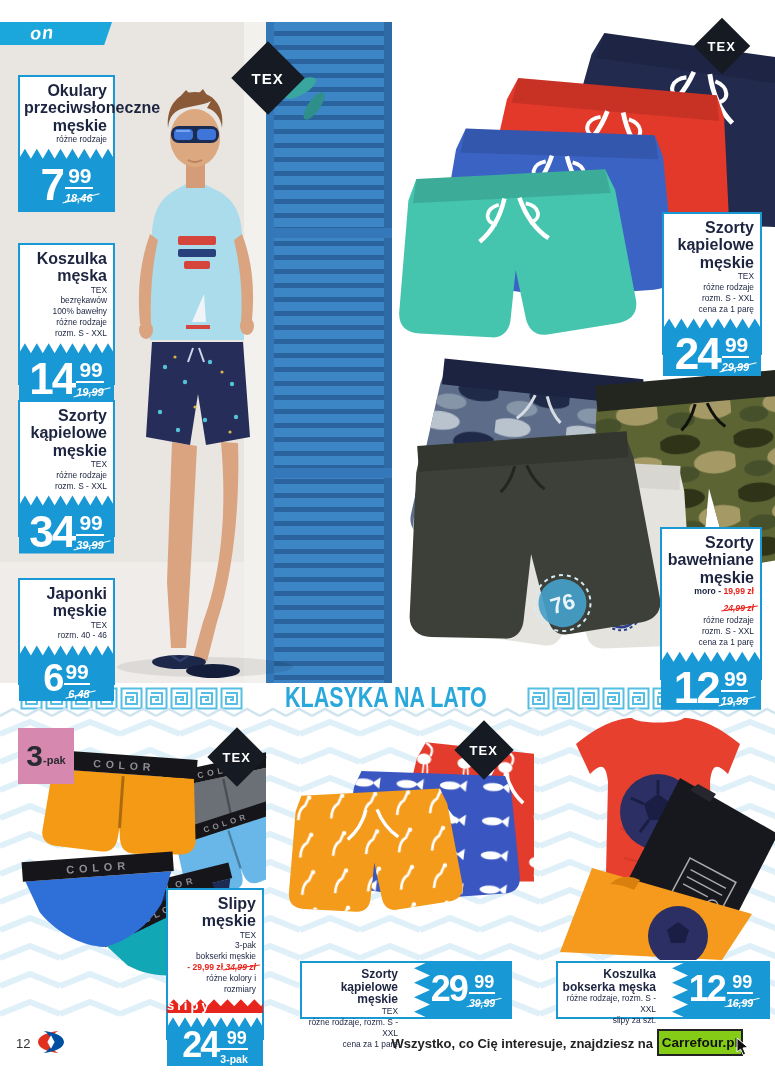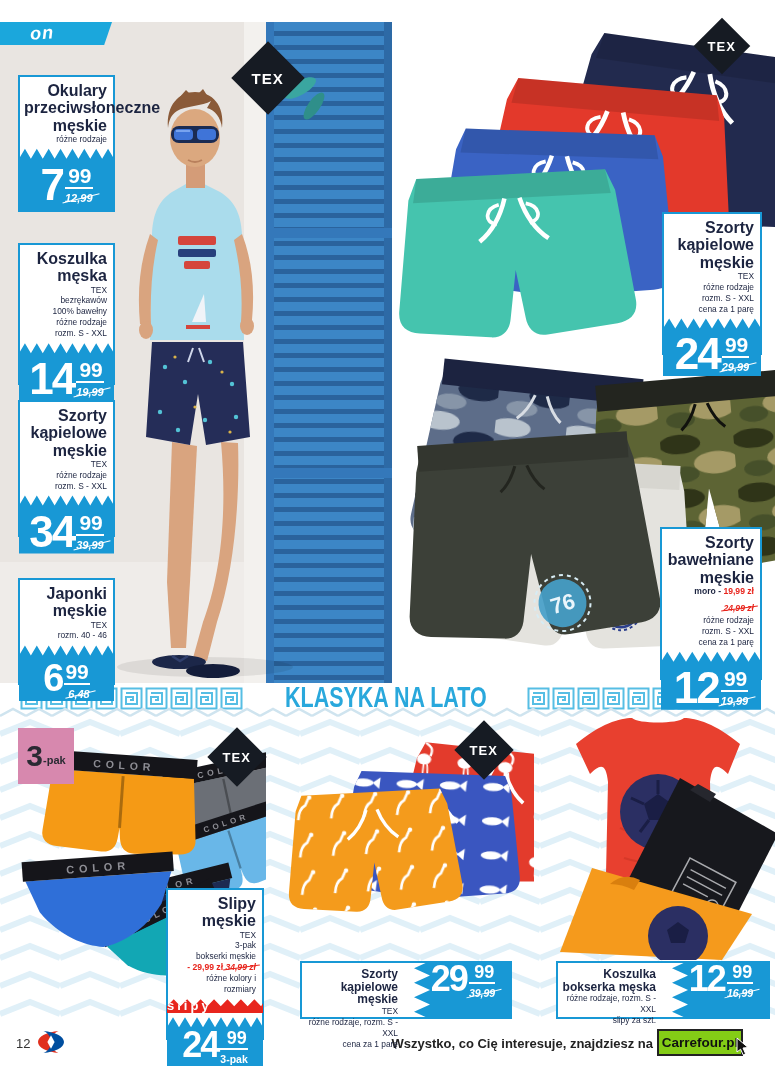--- a/index.html
+++ b/index.html
@@ -58,21 +58,21 @@
     clip-path:polygon(0% 8px,7% 1px,14% 8px,21% 1px,28% 8px,35% 1px,42% 8px,49% 1px,56% 8px,63% 1px,70% 8px,77% 1px,84% 8px,91% 1px,98% 8px,100% 5px,100% 22px,93% 29px,86% 22px,79% 29px,72% 22px,65% 29px,58% 22px,51% 29px,44% 22px,37% 29px,30% 22px,23% 29px,16% 22px,9% 29px,2% 22px,0% 25px);}
   .slipy-band span{color:#fff;font-weight:bold;font-size:13px;letter-spacing:3px;}
 
   
   .hbox{position:absolute;height:58px;border:2px solid #1898d5;background:#fff;display:flex;
     box-sizing:border-box;z-index:8;}
   .hbox-left{flex:1;text-align:right;padding:5px 16px 3px 4px;}
   .hbox-title{font-weight:bold;font-size:12px;line-height:1.05;color:#1c2440;}
   .hbox-left .pb-lines div{font-size:8.4px;line-height:1.3;}
   .hbox-price{width:98px;background:#1898d5;margin:-2px;margin-left:0;display:flex;
-    justify-content:center;
+    align-items:center;justify-content:center;
     clip-path:polygon(16px 0%,100% 0%,100% 100%,16px 100%,0% 87.5%,16px 75%,0% 62.5%,16px 50%,0% 37.5%,16px 25%,0% 12.5%);}
 
   
   .banner-title{position:absolute;left:250px;top:681px;width:270px;text-align:center;
     font-size:29px;font-weight:bold;color:#29a8dc;letter-spacing:0px;transform:scaleX(.74);
     transform-origin:center;white-space:nowrap;z-index:5;}
 
   
   .badge3{position:absolute;left:18px;top:728px;width:56px;height:56px;background:#d788ae;
     display:flex;align-items:center;justify-content:center;z-index:6;color:#2a2a33;}
@@ -417,21 +417,21 @@
     </div>
 
   <div class="pricebox" style="left:18px;top:75px;width:97px;height:137px;">
     <div class="pb-top">
       <div class="pb-title">Okulary przeciwsłoneczne męskie</div>
       <div class="pb-lines">
           <div>różne rodzaje</div>
         </div>
     </div>
     <div class="pb-price">
-      <div class="price"><span class="p-int">7</span><span class="p-sup"><span class="p-dec">99</span><span class="p-old">12,99</span></span></div>
+      <div class="price"><span class="p-int">7</span><span class="p-sup"><span class="p-dec">99</span><span class="p-old">18,46</span></span></div>
     </div>
   </div>
 
   <div class="pricebox" style="left:18px;top:243px;width:97px;height:142px;">
     <div class="pb-top">
       <div class="pb-title">Koszulka męska</div>
       <div class="pb-lines">
           <div>TEX</div>
           <div>bezrękawów</div>
           <div>100% bawełny</div>

